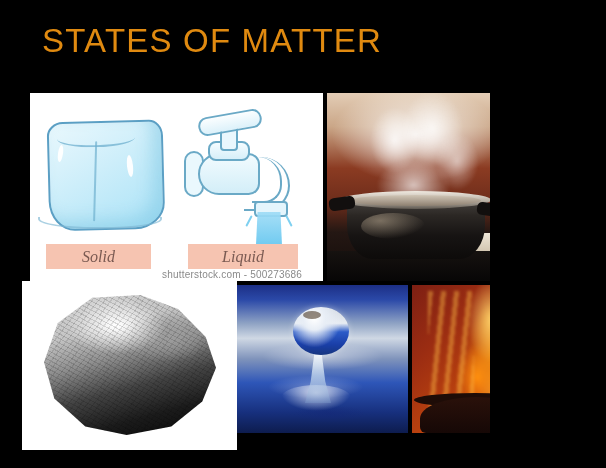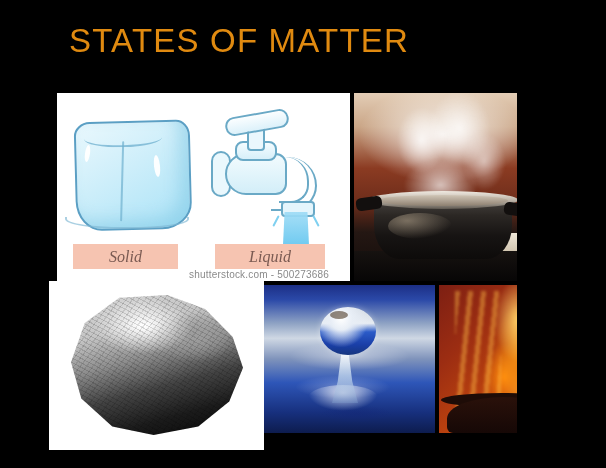--- a/index.html
+++ b/index.html
@@ -1,17 +1,17 @@
 <!DOCTYPE html>
 <html><head>
 <meta charset="utf-8">
 <style>
   html,body{margin:0;padding:0;background:#000;}
   body{width:606px;height:468px;overflow:hidden;font-family:"Liberation Sans",sans-serif;}
-  .slide{position:relative;width:490px;height:468px;background:#000;overflow:hidden;margin-left:27px;}
+  .slide{position:relative;width:490px;height:468px;background:#000;overflow:hidden;}
 
   
   .title{
     position:absolute;left:42px;top:22px;
     font-size:33px;letter-spacing:1.2px;
     font-weight:400;color:#E08A10;
     font-family:"Liberation Sans",sans-serif;
     white-space:nowrap;
   }
   .gas-label{

